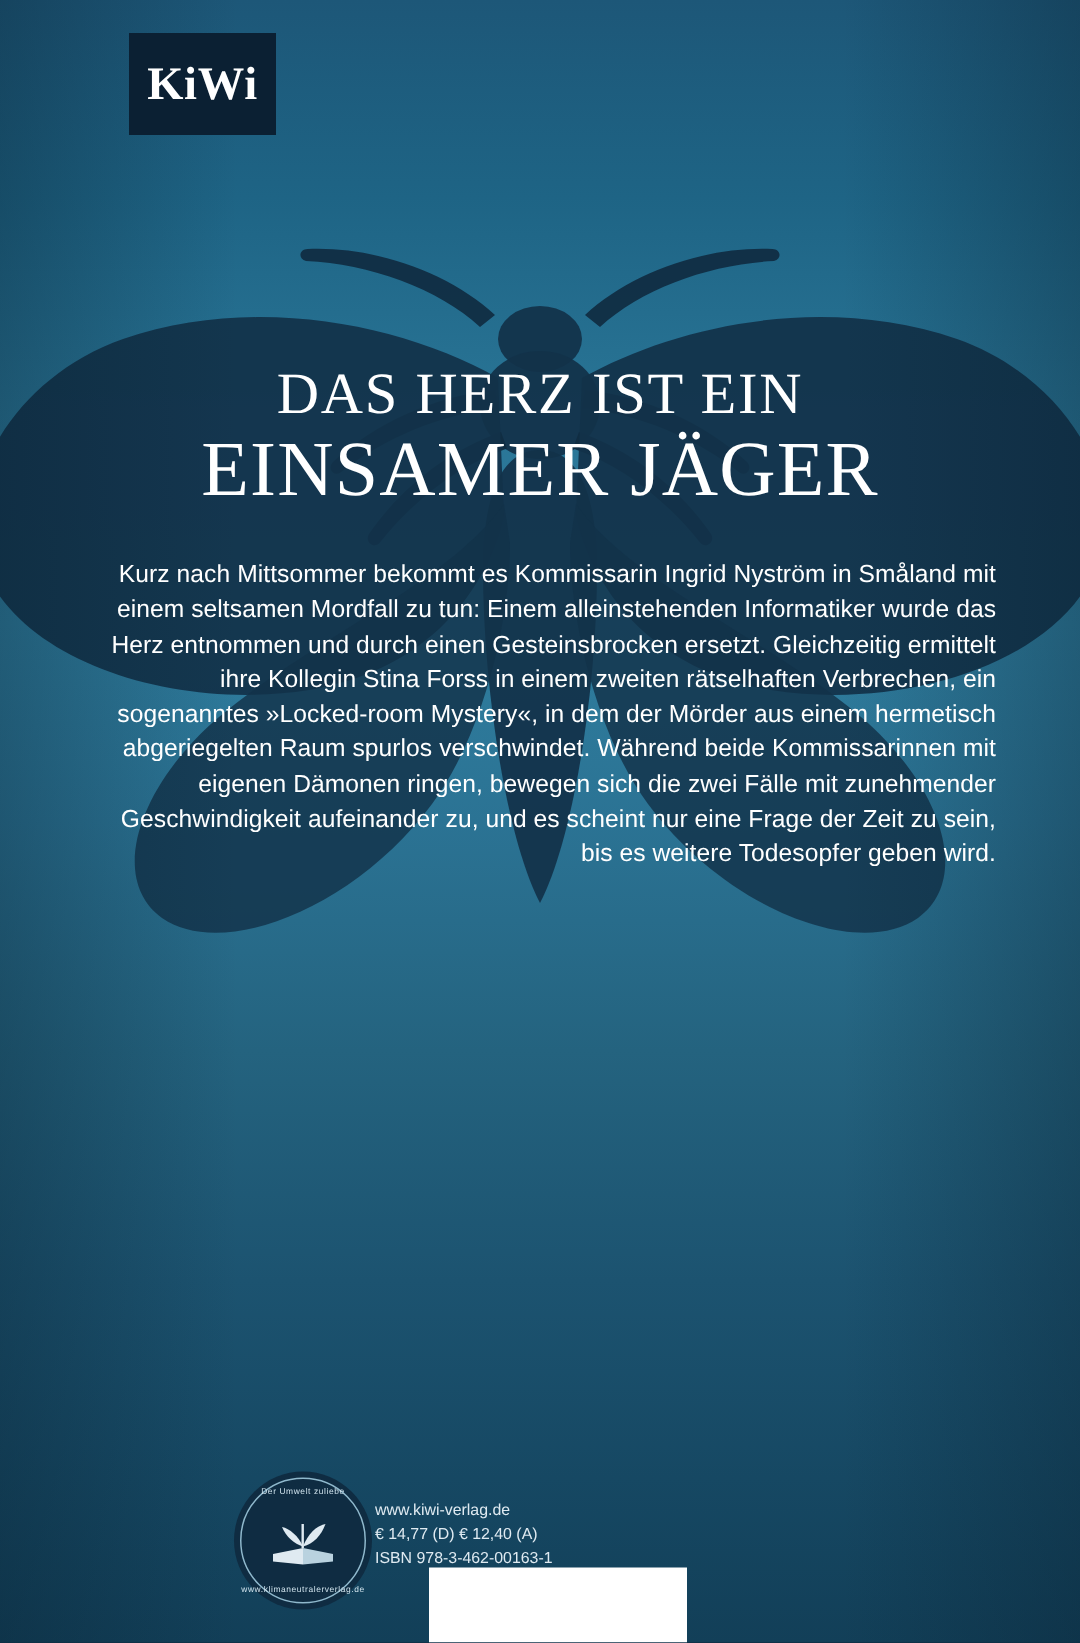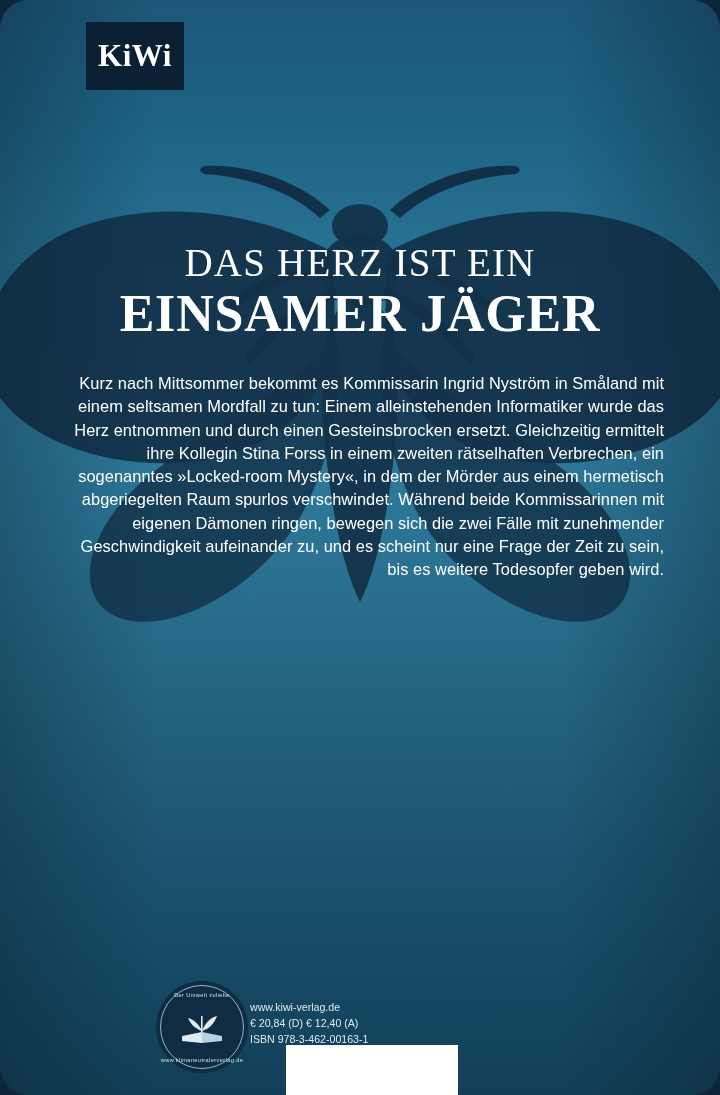--- a/index.html
+++ b/index.html
@@ -23,21 +23,20 @@
       linear-gradient(180deg,
         #1d5778 0%,
         #1e6485 12%,
         #2a7697 26%,
         #2f7d9e 38%,
         #2b7394 50%,
         #24637f 64%,
         #1c5370 78%,
         #164863 90%,
         #123f58 100%);
-    border-radius: 29px;
   }
 
   
   #cover::before {
     content: "";
     position: absolute;
     inset: 0;
     background: linear-gradient(90deg, rgba(8,32,48,0.35) 0%, rgba(8,32,48,0.0) 22%, rgba(8,32,48,0.0) 78%, rgba(8,32,48,0.35) 100%);
     pointer-events: none;
     z-index: 3;
@@ -90,21 +89,21 @@
     font-size: 39px;
     letter-spacing: 1.2px;
     line-height: 1.05;
     font-weight: 400;
   }
   .title-line2 {
     font-family: "Liberation Serif", serif;
     font-size: 52px;
     letter-spacing: 0.8px;
     line-height: 1.08;
-    font-weight: 700;
+    font-weight: 400;
     margin-top: 2px;
   }
 
   
   .blurb {
     position: absolute;
     left: 56px;
     top: 372px;
     width: 608px;
     z-index: 4;
@@ -240,19 +239,19 @@
       <path d="M43 26 L23 22 L23 33 L43 31 Z" fill="#b9d2df"></path>
       <path d="M23 21 C20 14 14 9 9 8 C12 15 17 19 23 21 Z" fill="#dfeaf1"></path>
       <path d="M23 21 C26 13 32 7 38 6 C35 14 30 19 23 21 Z" fill="#dfeaf1"></path>
       <rect x="22" y="6" width="1.6" height="16" fill="#dfeaf1"></rect>
     </svg>
     <div class="eco-bottom">www.klimaneutralerverlag.de</div>
   </div>
 
   <div class="footer-text">
     <div>www.kiwi-verlag.de</div>
-    <div>€ 20,84 (D)   € 12,40 (A)</div>
+    <div>€ 14,77 (D)   € 12,40 (A)</div>
     <div>ISBN 978-3-462-00163-1</div>
   </div>
 
   <div class="barcode"></div>
 
 </div>
 
 </body></html>

